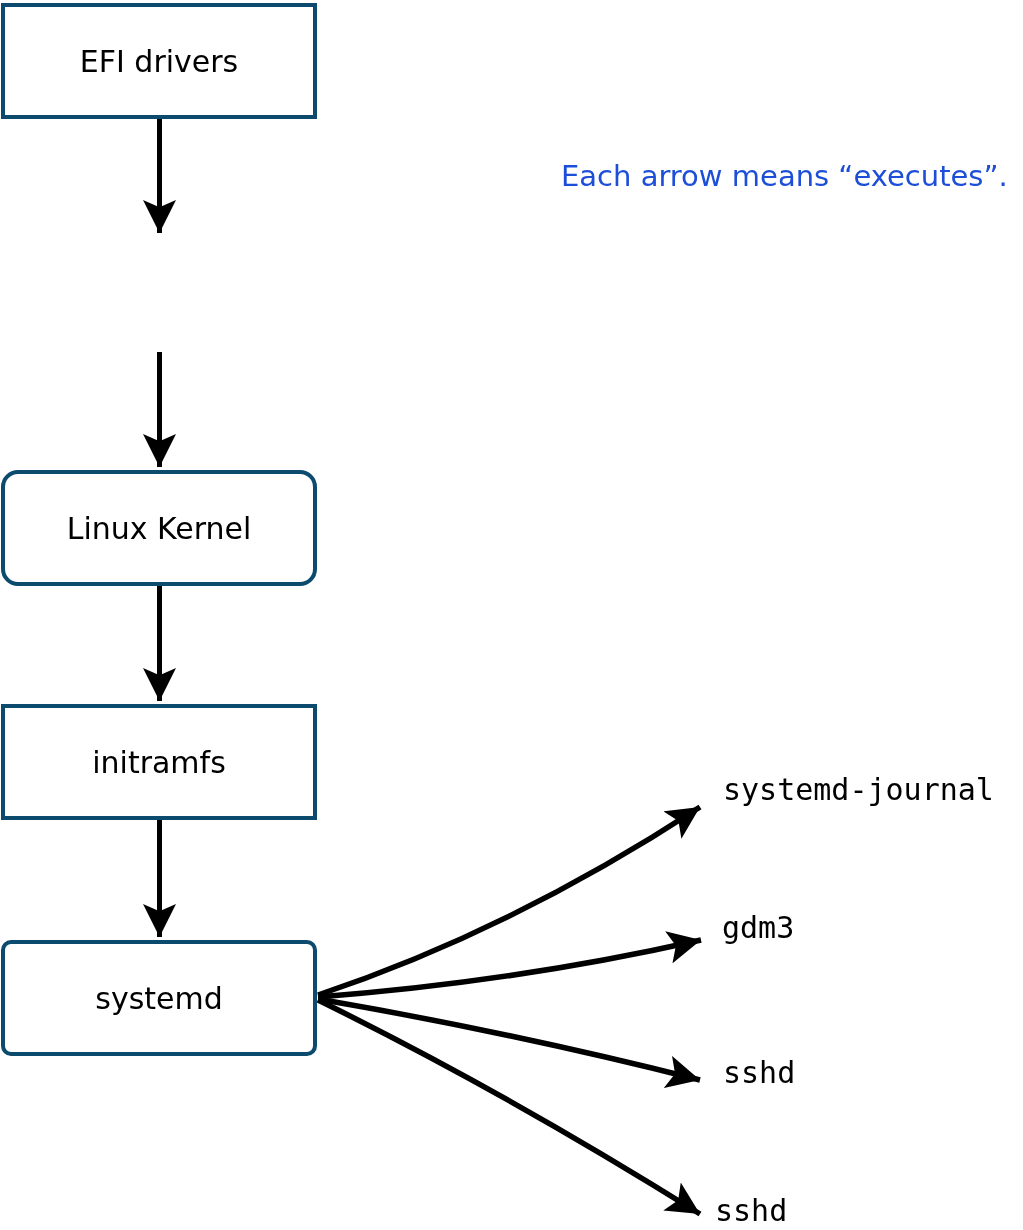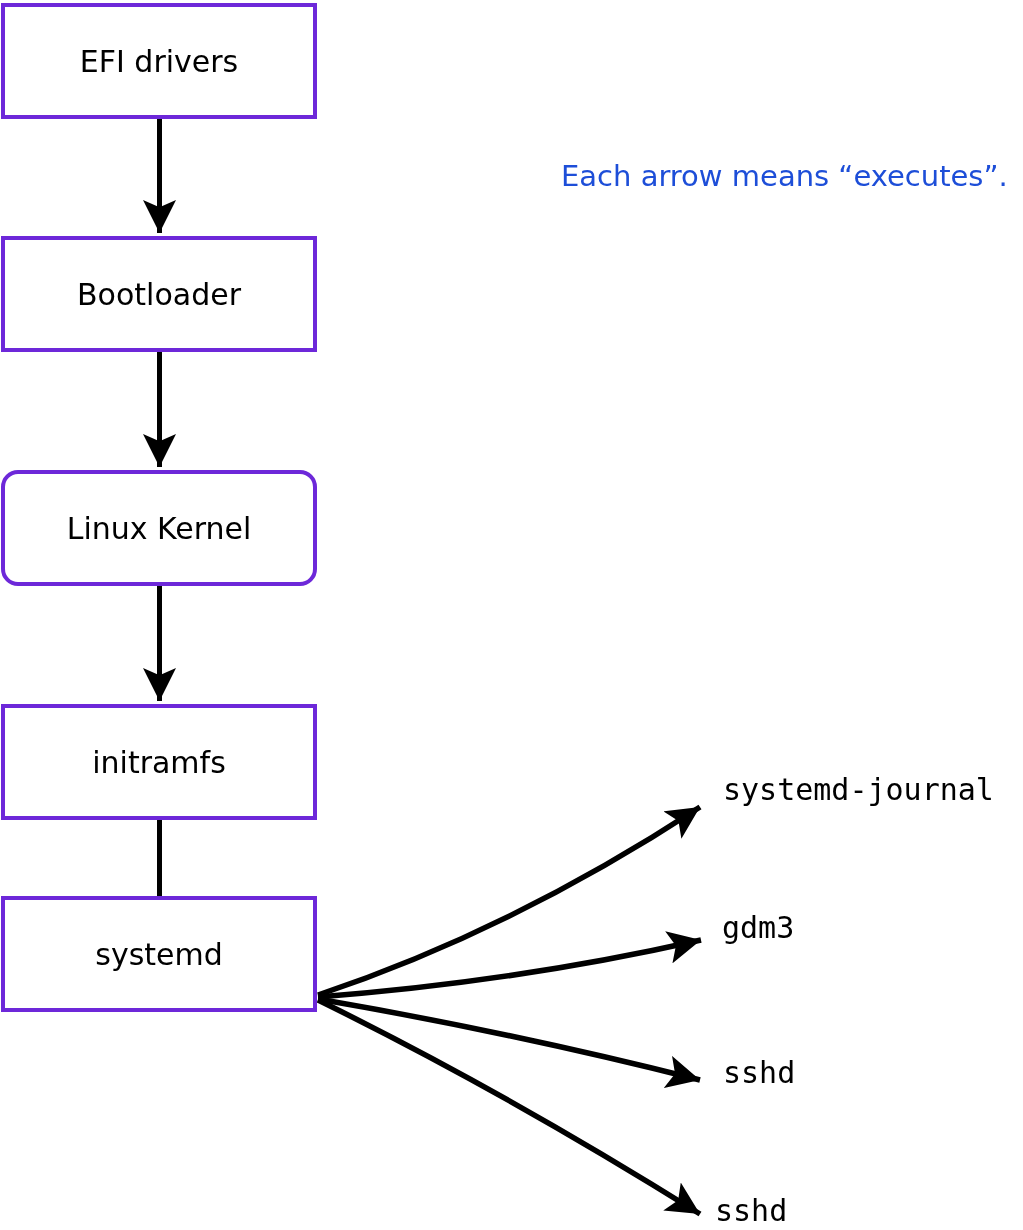--- a/index.html
+++ b/index.html
@@ -21,21 +21,21 @@
     top: 0;
     width: 1023px;
     height: 1230px;
   }
   .node {
     position: absolute;
     left: 1px;
     width: 316px;
     height: 116px;
     box-sizing: border-box;
-    border: 4px solid #6d28d9;
+    border: 4px solid #0c4a6e;
     background: #ffffff;
     display: flex;
     align-items: center;
     justify-content: center;
   }
   .node-label {
     font-size: 30px;
     color: #000000;
     white-space: nowrap;
   }
@@ -55,21 +55,21 @@
     line-height: 40px;
     font-family: "DejaVu Sans Mono", "Liberation Mono", monospace;
     font-size: 30px;
     color: #000000;
     white-space: nowrap;
   }
   .node-efi        { top: 3px;   }
   .node-bootloader { top: 236px; }
   .node-kernel     { top: 470px; border-radius: 17px; }
   .node-initramfs  { top: 704px; }
-  .node-systemd    { top: 896px; }
+  .node-systemd    { top: 940px; border-radius: 10px; }
   .proc-journal { left: 723px; top: 770px; }
   .proc-gdm3    { left: 722px; top: 908px; text-align: right; }
   .proc-getty   { left: 723px; top: 1053px; }
   .proc-sshd    { left: 715px; top: 1191px; }
 </style>
 </head>
 <body>
 
 <div class="canvas">
 
@@ -87,23 +87,20 @@
 
     <path d="M 318 995 Q 510 931 700 807" fill="none" stroke="#000000" stroke-width="5.5" marker-end="url(#arrowhead)"></path>
     <path d="M 318 997 Q 515 982 701 940" fill="none" stroke="#000000" stroke-width="5.5" marker-end="url(#arrowhead)"></path>
     <path d="M 318 999 Q 510 1032 700 1080" fill="none" stroke="#000000" stroke-width="5.5" marker-end="url(#arrowhead)"></path>
     <path d="M 318 1000 Q 505 1092 700 1214" fill="none" stroke="#000000" stroke-width="5.5" marker-end="url(#arrowhead)"></path>
   </svg>
 
   <div class="node node-efi">
     <span class="node-label">EFI drivers</span>
   </div>
-  <div class="node node-bootloader">
-    <span class="node-label">Bootloader</span>
-  </div>
   <div class="node node-kernel">
     <span class="node-label">Linux Kernel</span>
   </div>
   <div class="node node-initramfs">
     <span class="node-label">initramfs</span>
   </div>
   <div class="node node-systemd">
     <span class="node-label">systemd</span>
   </div>
 

